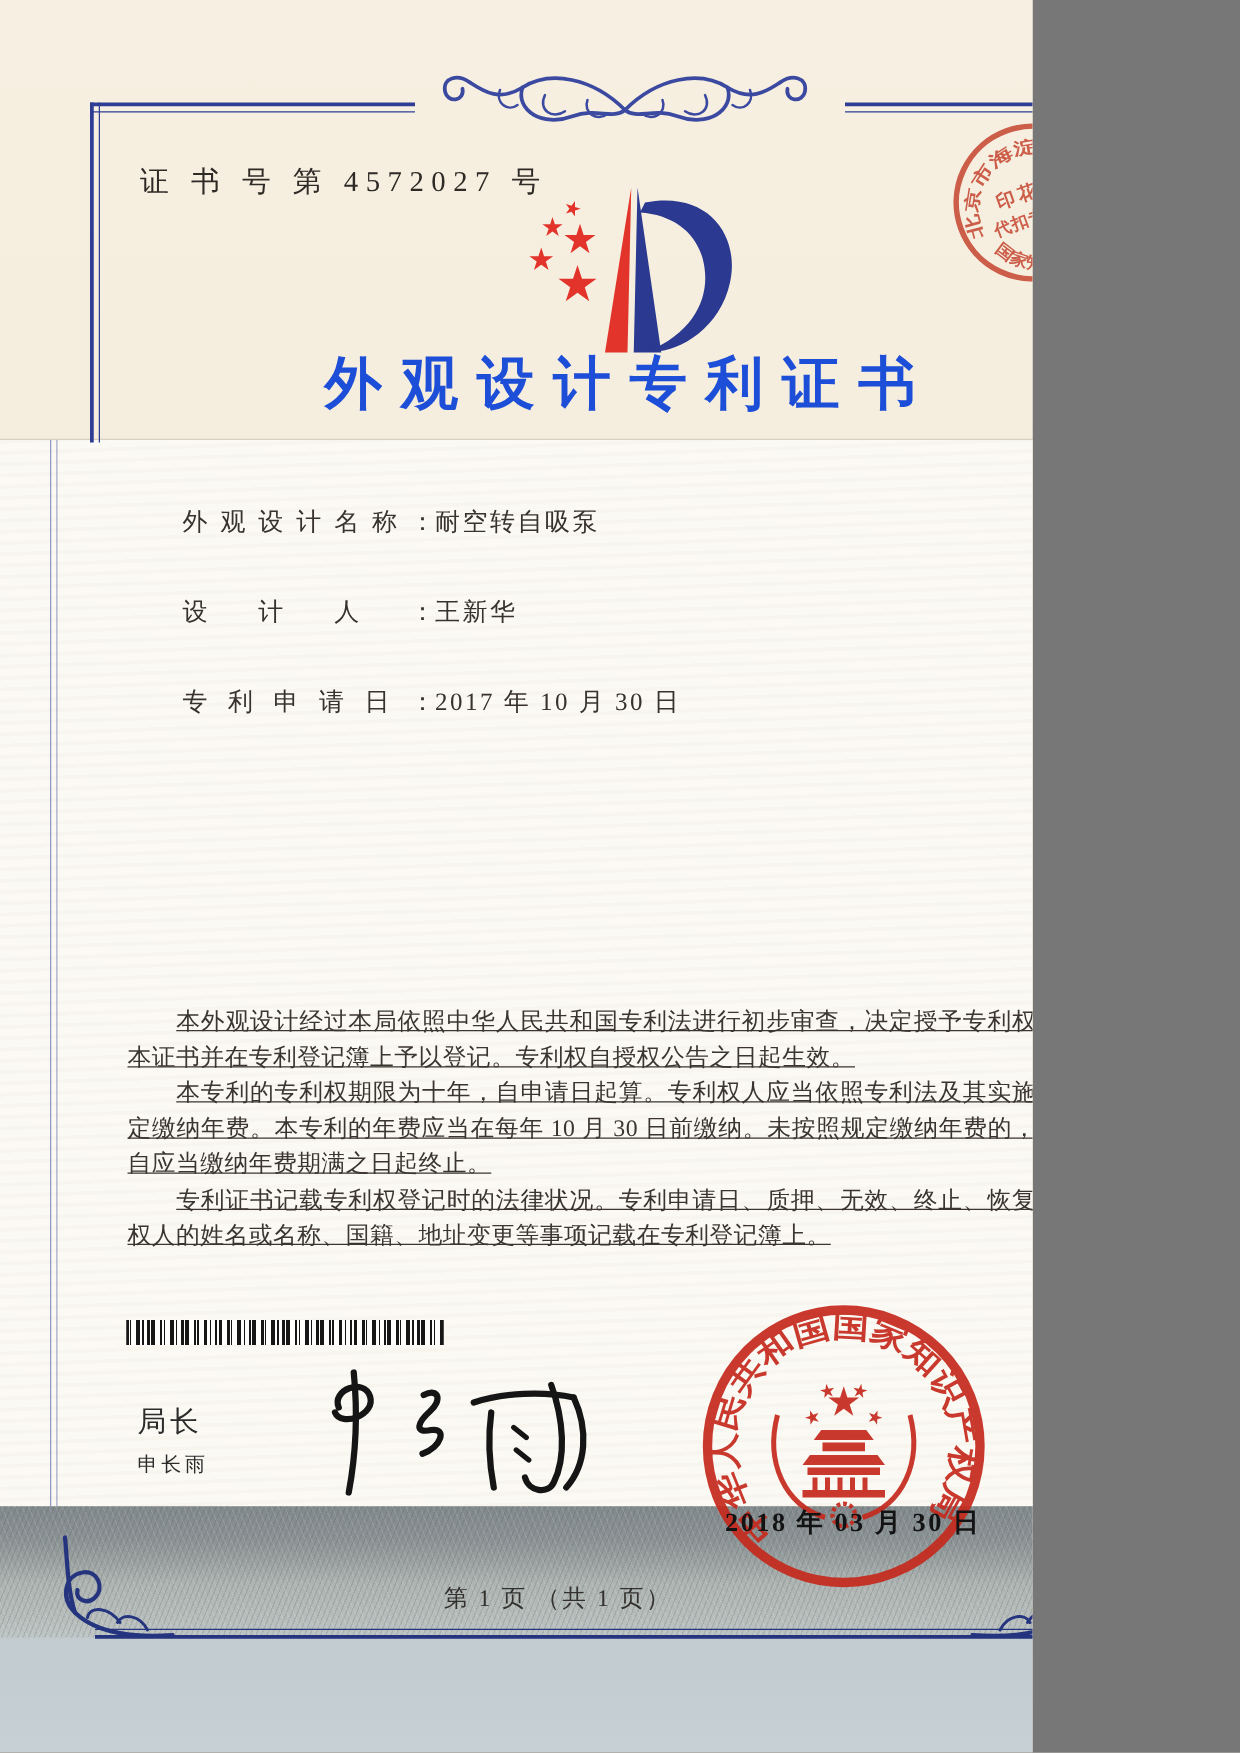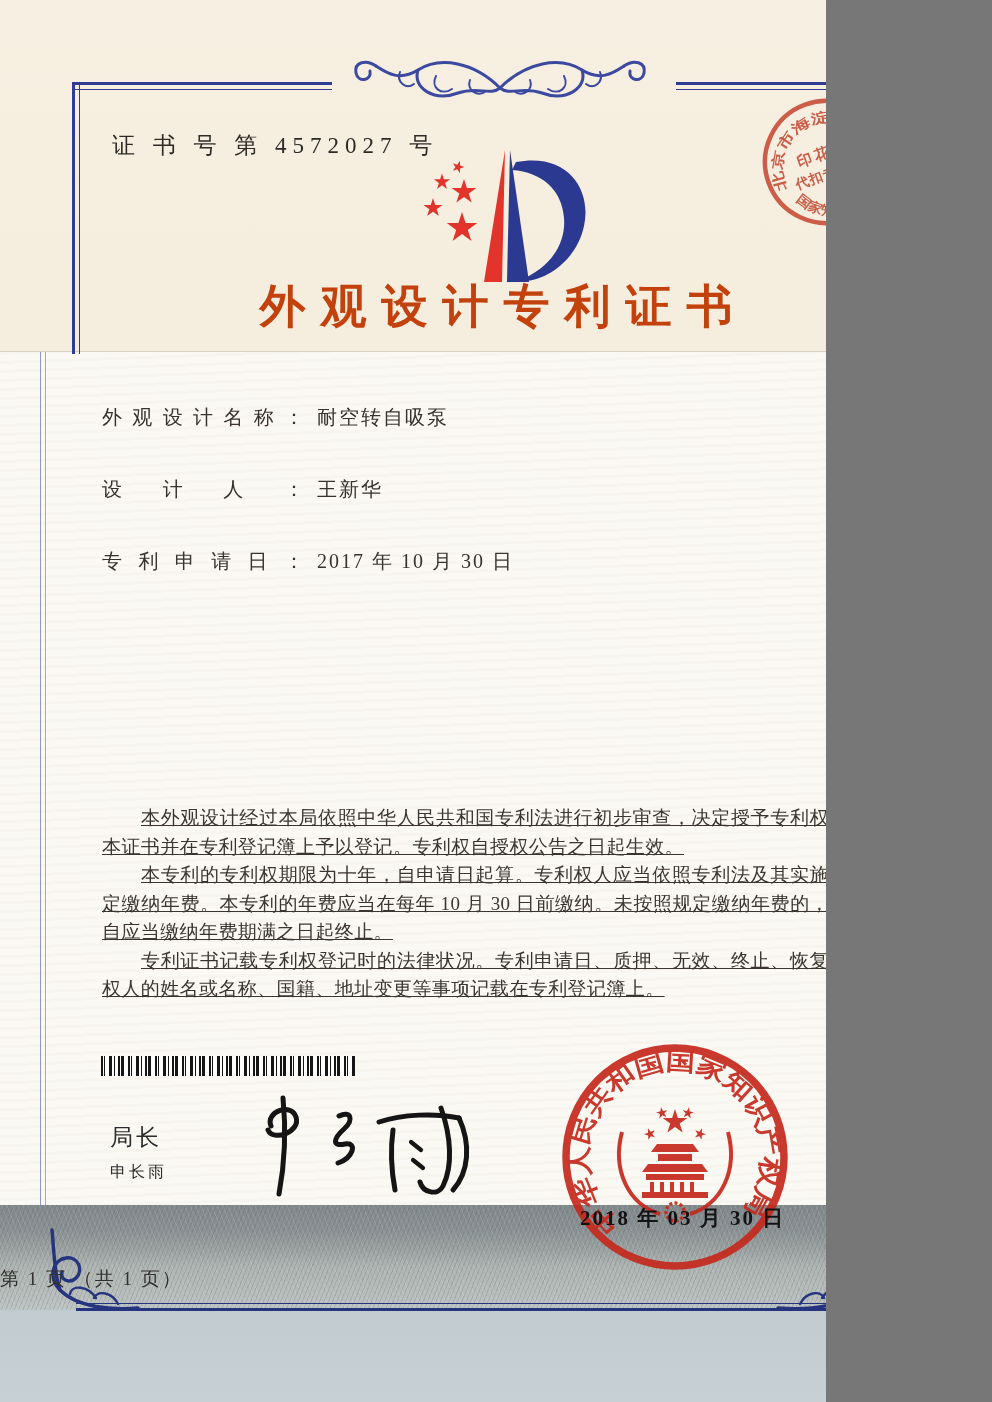--- a/index.html
+++ b/index.html
@@ -27,45 +27,45 @@
   .bseg{z-index:3;}
   .b-top1{left:72px;top:82px;width:260px;height:4px;border-top:3px solid #2f3e94;border-bottom:1px solid #2f3e94;}
   .b-top2{left:676px;top:82px;width:212px;height:4px;border-top:3px solid #2f3e94;border-bottom:1px solid #2f3e94;}
   .b-left{left:72px;top:82px;width:4px;height:272px;border-left:3px solid #2f3e94;border-right:1px solid #2f3e94;}
   .b-right{left:883px;top:82px;width:4px;height:1224px;border-left:1px solid #2f3e94;border-right:3px solid #2f3e94;}
   .b-bottom{left:76px;top:1303px;width:810px;height:4px;border-bottom:3px solid #25347e;border-top:1px solid #25347e;}
   
   .cert-no{left:112px;top:130px;font-size:23px;letter-spacing:6px;color:#2e2a26;z-index:4;}
   .logo{left:408px;top:140px;z-index:4;}
   .title{left:0;top:276px;width:992px;text-align:center;font-size:46px;font-weight:700;
-    letter-spacing:15px;color:#c2410c;z-index:4;text-indent:15px;}
+    letter-spacing:15px;color:#1d4ed8;z-index:4;text-indent:15px;}
   .stamp{left:760px;top:96px;z-index:4;transform:rotate(-20deg);opacity:.88;}
   
   .fields{left:102px;top:404px;width:784px;z-index:4;color:#37322c;}
   .field-row{height:72px;font-size:20px;}
-  .field-label{display:inline-block;width:202px;text-align:justify;text-align-last:justify;letter-spacing:0;}
-  .field-value{margin-left:13px;letter-spacing:2px;}
+  .field-label{display:inline-block;width:202px;text-align:justify;text-align-last:justify;letter-spacing:0;margin-left:44px;}
+  .field-value{letter-spacing:2px;}
   
   .paras{left:102px;top:804px;width:786px;z-index:4;color:#3a352f;
     font-size:19px;line-height:28.5px;text-align:justify;}
   .paras p{margin:0;text-indent:39px;letter-spacing:.4px;text-decoration:underline;}
   
   .barcode{left:101px;top:1056px;width:254px;height:20px;z-index:4;background:
     repeating-linear-gradient(90deg,#161616 0 2px,#fdfdfb 2px 3px,#161616 3px 4px,#fdfdfb 4px 8px,
     #161616 8px 11px,#fdfdfb 11px 13px,#161616 13px 14px,#fdfdfb 14px 17px,#161616 17px 19px,
     #fdfdfb 19px 20px,#161616 20px 23px,#fdfdfb 23px 27px);}
   .director-label{left:110px;top:1122px;font-family:Liberation Serif, serif;
     font-size:23px;letter-spacing:3px;color:#2b2b2b;z-index:4;}
   .director-name{left:110px;top:1162px;font-family:Liberation Serif, serif;
     font-size:16px;letter-spacing:3px;color:#2b2b2b;z-index:4;}
   .signature{left:255px;top:1092px;z-index:4;}
   .seal{left:558px;top:1040px;z-index:5;opacity:.92;}
   .seal-date{left:580px;top:1204px;font-size:21px;font-weight:700;letter-spacing:2px;
     color:#131313;z-index:6;}
-  .footer-text{left:0;top:1266px;width:893px;text-align:left;font-size:19px;
+  .footer-text{left:0;top:1266px;width:893px;text-align:center;font-size:19px;
     letter-spacing:2px;color:#33312e;z-index:4;}
   .orn{z-index:3;}
 </style>
 </head>
 <body>
 
 <div id="root">
 
   <div class="abs base-cream"></div>
   <div class="abs white-page"></div>

